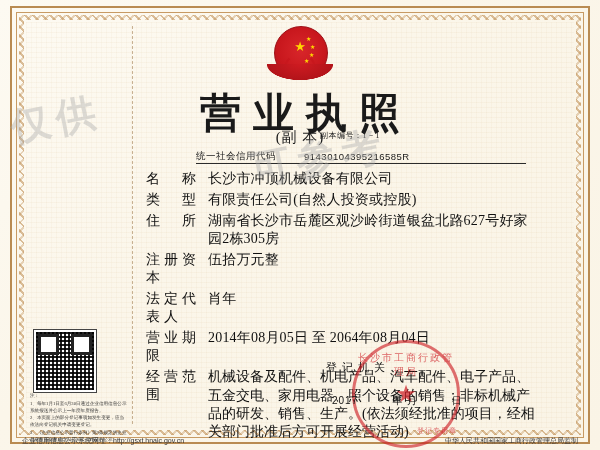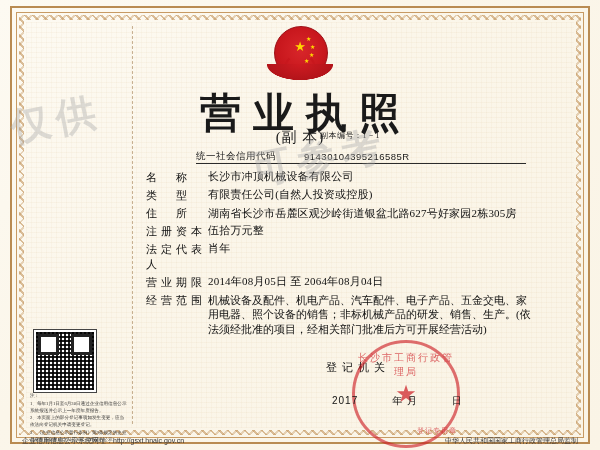--- a/index.html
+++ b/index.html
@@ -200,21 +200,21 @@
     width: 330px;
     border-bottom: 1px solid #2b2b2b;
   }
 
   
   .fields {
     position: absolute;
     left: 146px;
     top: 170px;
     width: 390px;
-    font-size: 11px;
+    font-size: 14px;
     color: #111;
   }
   .field {
     display: flex;
     align-items: flex-start;
     margin-bottom: 3px;
   }
   .field .k {
     width: 62px;
     flex: 0 0 62px;

